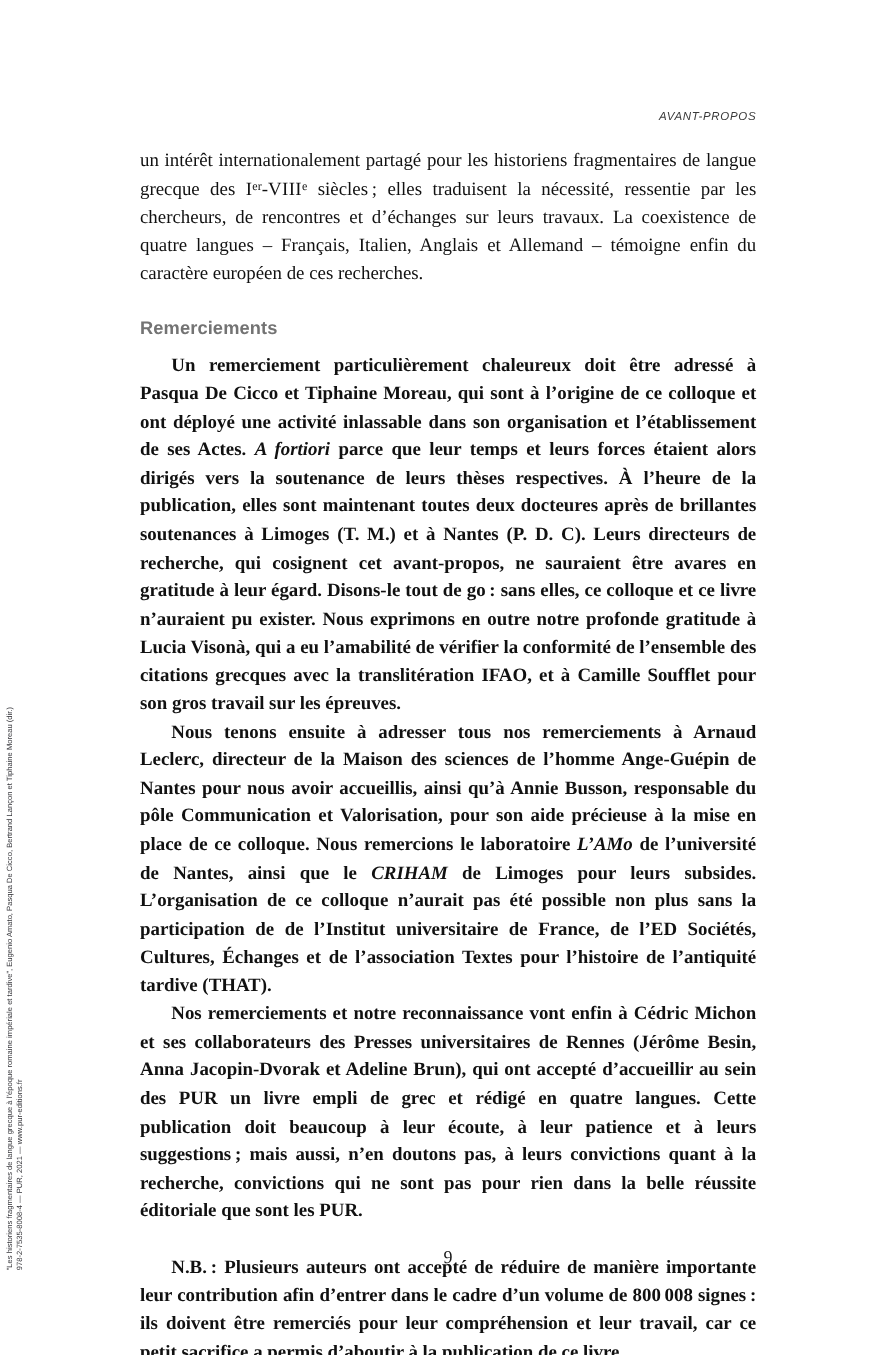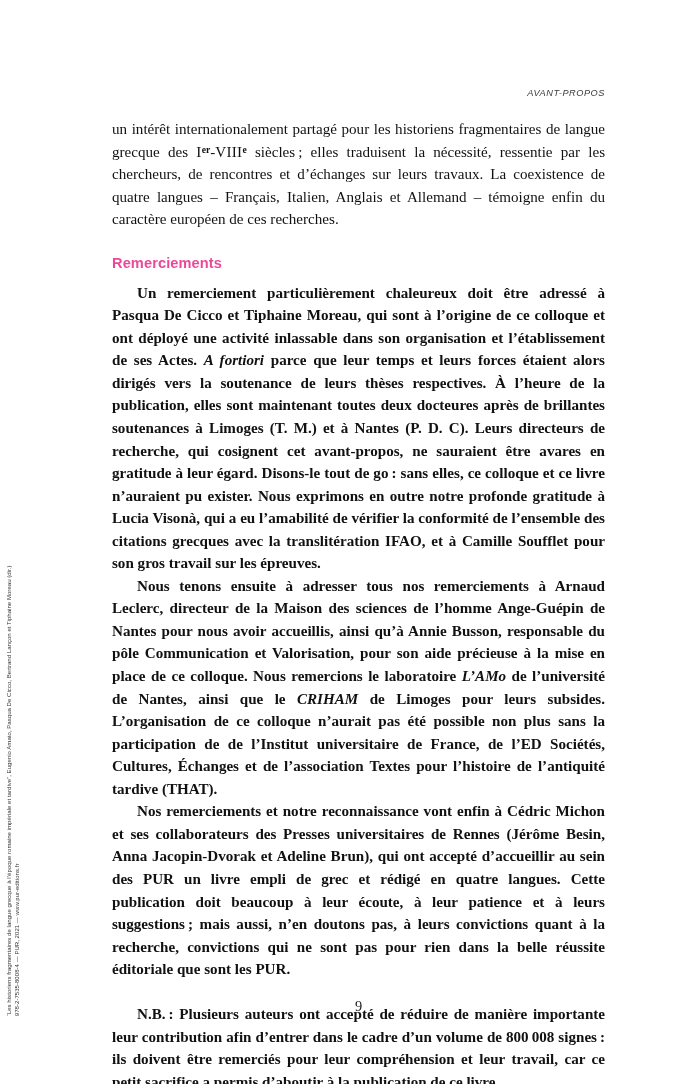--- a/index.html
+++ b/index.html
@@ -64,37 +64,36 @@
 
   
   h2.section-heading {
     margin: 0;
     padding-top: 24px;
     padding-bottom: 11px;
     font-family: "Liberation Sans", "DejaVu Sans", sans-serif;
     font-weight: bold;
     font-size: 14.6px;
     letter-spacing: 0.1px;
-    color: #ec4899;
+    color: #737373;
   }
 
   
   .it { font-style: italic; }
 
   .sc {
     font-variant: small-caps;
     font-size: 1.0em;
     letter-spacing: 0.3px;
   }
 
   sup.ord {
     font-size: 0.64em;
     vertical-align: 0.42em;
     line-height: 0;
-    font-weight: bold;
   }
 
   
   .folio {
     position: absolute;
     top: 998px;
     left: 112px;
     width: 493px;
     text-align: center;
     font-size: 14.4px;

